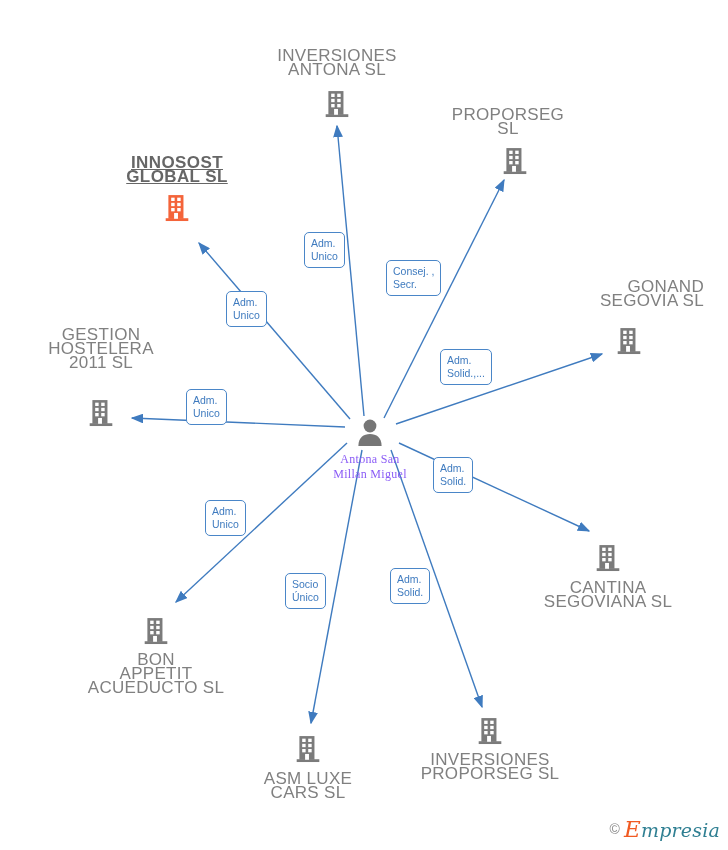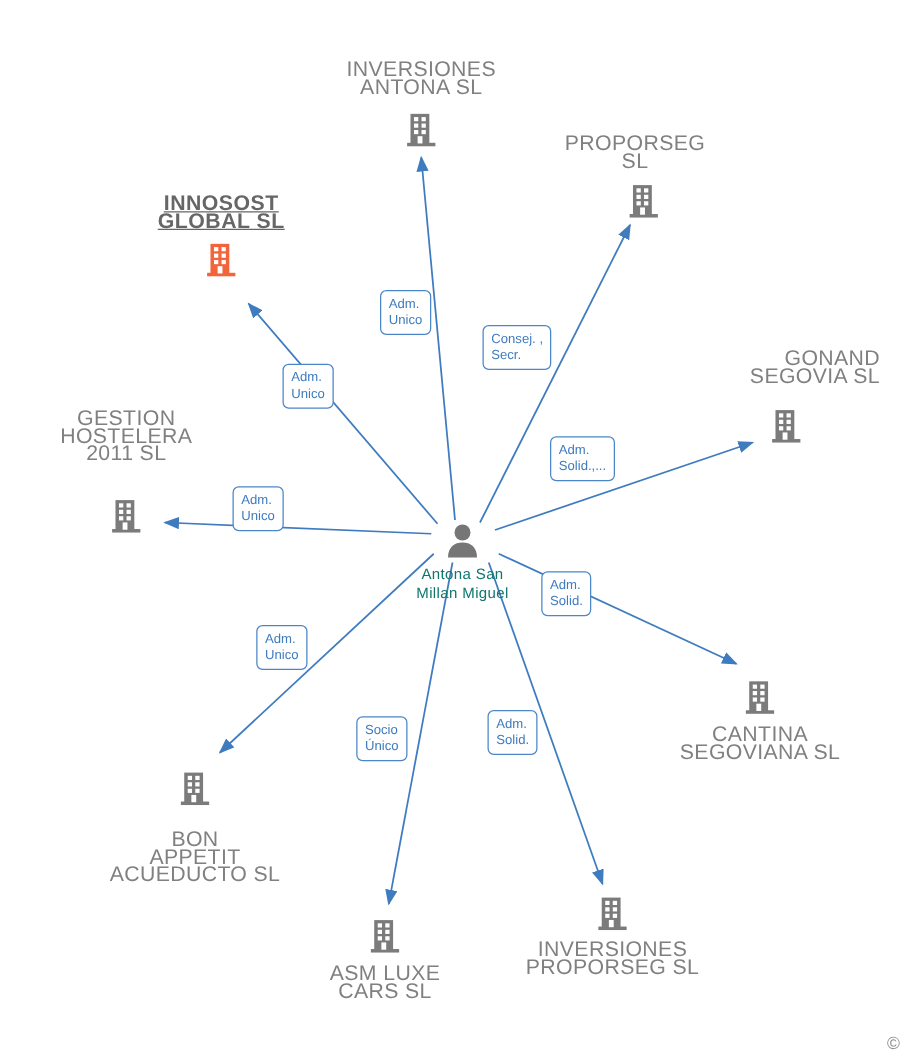--- a/index.html
+++ b/index.html
@@ -31,23 +31,24 @@
     margin-left: -75px;
   }
   .node-label {
     font-size: 17px;
     line-height: 14px;
     color: #808080;
     letter-spacing: 0.3px;
     white-space: pre-line;
   }
   .node-label.person {
-    color: #0f766e;
+    color: #8b5cf6;
     font-size: 12px;
     line-height: 15px;
+    font-family: Liberation Serif, serif;
   }
   .node-label.highlight {
     color: #666666;
     font-weight: bold;
     letter-spacing: 0.4px;
     text-decoration: underline;
   }
   .node-icon {
     display: block;
     margin: 0 auto;
@@ -194,21 +195,21 @@
             <rect x="4" y="1" width="14" height="22" fill="#7b7b7b"></rect>
             <rect x="1.5" y="22.5" width="21" height="2.6" fill="#7b7b7b"></rect>
             <rect x="6.6" y="3.4" width="3.2" height="3.1" fill="#ffffff"></rect>
             <rect x="12.2" y="3.4" width="3.2" height="3.1" fill="#ffffff"></rect>
             <rect x="6.6" y="8.2" width="3.2" height="3.1" fill="#ffffff"></rect>
             <rect x="12.2" y="8.2" width="3.2" height="3.1" fill="#ffffff"></rect>
             <rect x="6.6" y="13" width="3.2" height="3.1" fill="#ffffff"></rect>
             <rect x="12.2" y="13" width="3.2" height="3.1" fill="#ffffff"></rect>
             <rect x="9.3" y="17.6" width="3.6" height="5.4" fill="#ffffff"></rect>
           </svg></span></div>
-      <div class="node" style="left: 156px; top: 653px; margin-top: 12px;">
+      <div class="node" style="left: 156px; top: 653px;">
         <div class="node-label">BON
 APPETIT
 ACUEDUCTO SL</div>
       </div>
       <div class="node" style="left: 308px; top: 735px;"><span><svg class="node-icon" width="26" height="28" viewBox="0 0 24 26" aria-hidden="true">
             <rect x="4" y="1" width="14" height="22" fill="#7b7b7b"></rect>
             <rect x="1.5" y="22.5" width="21" height="2.6" fill="#7b7b7b"></rect>
             <rect x="6.6" y="3.4" width="3.2" height="3.1" fill="#ffffff"></rect>
             <rect x="12.2" y="3.4" width="3.2" height="3.1" fill="#ffffff"></rect>
             <rect x="6.6" y="8.2" width="3.2" height="3.1" fill="#ffffff"></rect>
@@ -275,15 +276,16 @@
       <div class="edge-label" style="left: 285px; top: 573px;">Socio
 Único</div>
       <div class="edge-label" style="left: 390px; top: 568px;">Adm.
 Solid.</div>
       <div class="edge-label" style="left: 433px; top: 457px;">Adm.
 Solid.</div>
     </div>
 
   <div id="watermark">
     <span class="wm-c">©</span>
+    <span class="wm-text"><span class="wm-cap">E</span><span>mpresia</span></span>
   </div>
 
 </div>
 
 </body></html>

